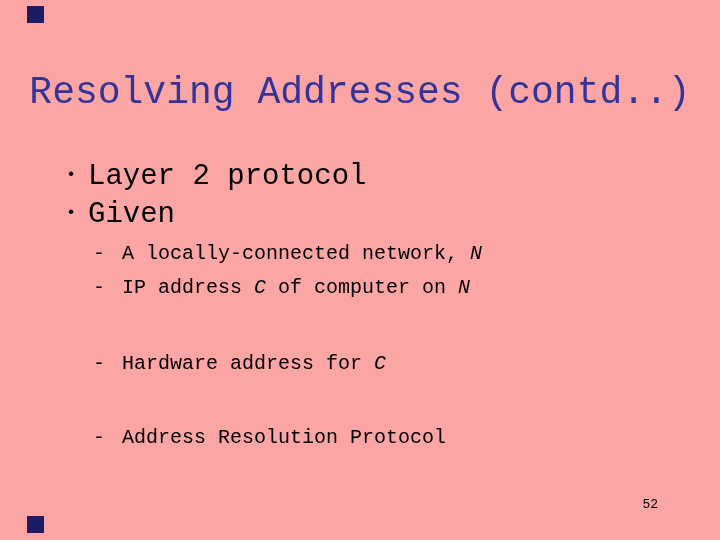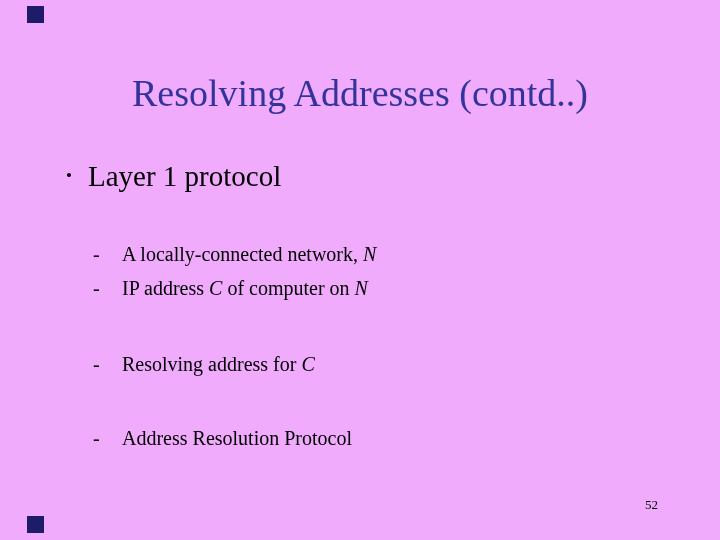--- a/index.html
+++ b/index.html
@@ -4,23 +4,23 @@
 <style>
   html, body {
     margin: 0;
     padding: 0;
     background: #ffffff;
   }
   .slide {
     position: relative;
     width: 720px;
     height: 540px;
-    background: #f0abfc;
+    background: #fca5a5;
     overflow: hidden;
-    font-family: Liberation Serif, serif;
+    font-family: Liberation Mono, monospace;
     color: #000000;
   }
   .corner-square {
     position: absolute;
     left: 27px;
     width: 17px;
     height: 17px;
     background: #1e1c66;
   }
   .corner-square.top { top: 6px; }
@@ -68,35 +68,38 @@
 <body>
 
 <div class="slide">
 
   <div class="corner-square top"></div>
   <div class="corner-square bottom"></div>
 
   <div class="title">Resolving Addresses (contd..)</div>
 
   <div class="row lvl1" style="top:162px">
-    <span class="marker">•</span><span>Layer 1 protocol</span>
+    <span class="marker">•</span><span>Layer 2 protocol</span>
   </div>
 
+  <div class="row lvl1" style="top:200px">
+    <span class="marker">•</span><span>Given</span>
+  </div>
 
   <div class="row lvl2" style="top:278px">
     <span class="marker">-</span><span>IP address </span><i>C</i><span> of computer on </span><i>N</i>
   </div>
 
   <div class="row lvl2" style="top:244px">
     <span class="marker">-</span><span>A locally-connected network, </span><i>N</i>
   </div>
 
 
   <div class="row lvl2" style="top:354px">
-    <span class="marker">-</span><span>Resolving address for </span><i>C</i>
+    <span class="marker">-</span><span>Hardware address for </span><i>C</i>
   </div>
 
 
   <div class="row lvl2" style="top:428px">
     <span class="marker">-</span><span>Address Resolution Protocol</span>
   </div>
 
   <div class="page-number">52</div>
 
 </div>

